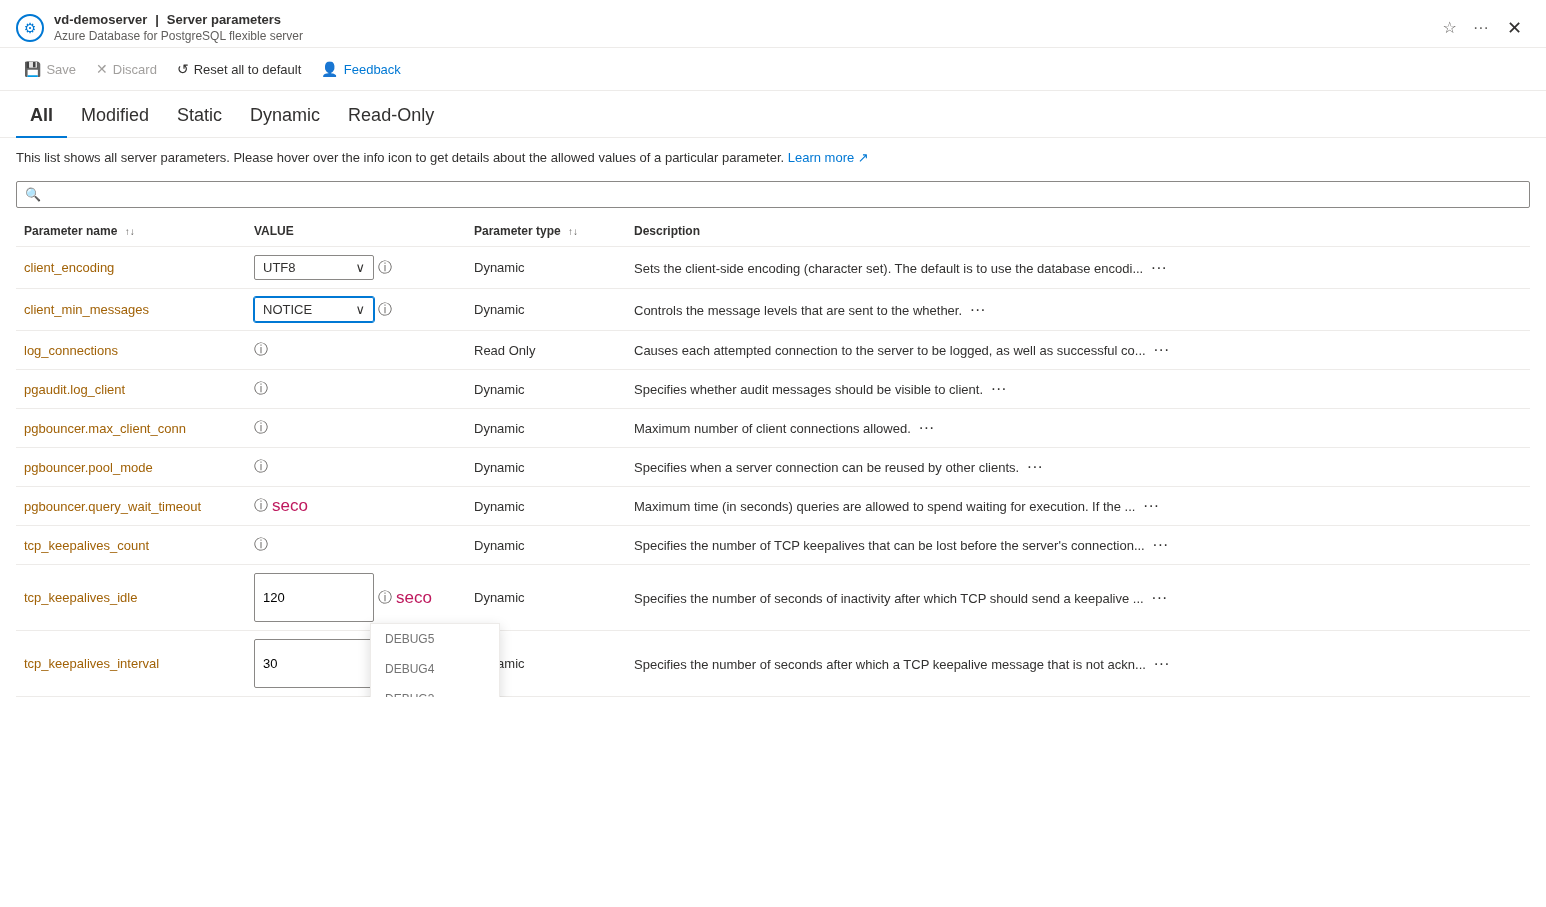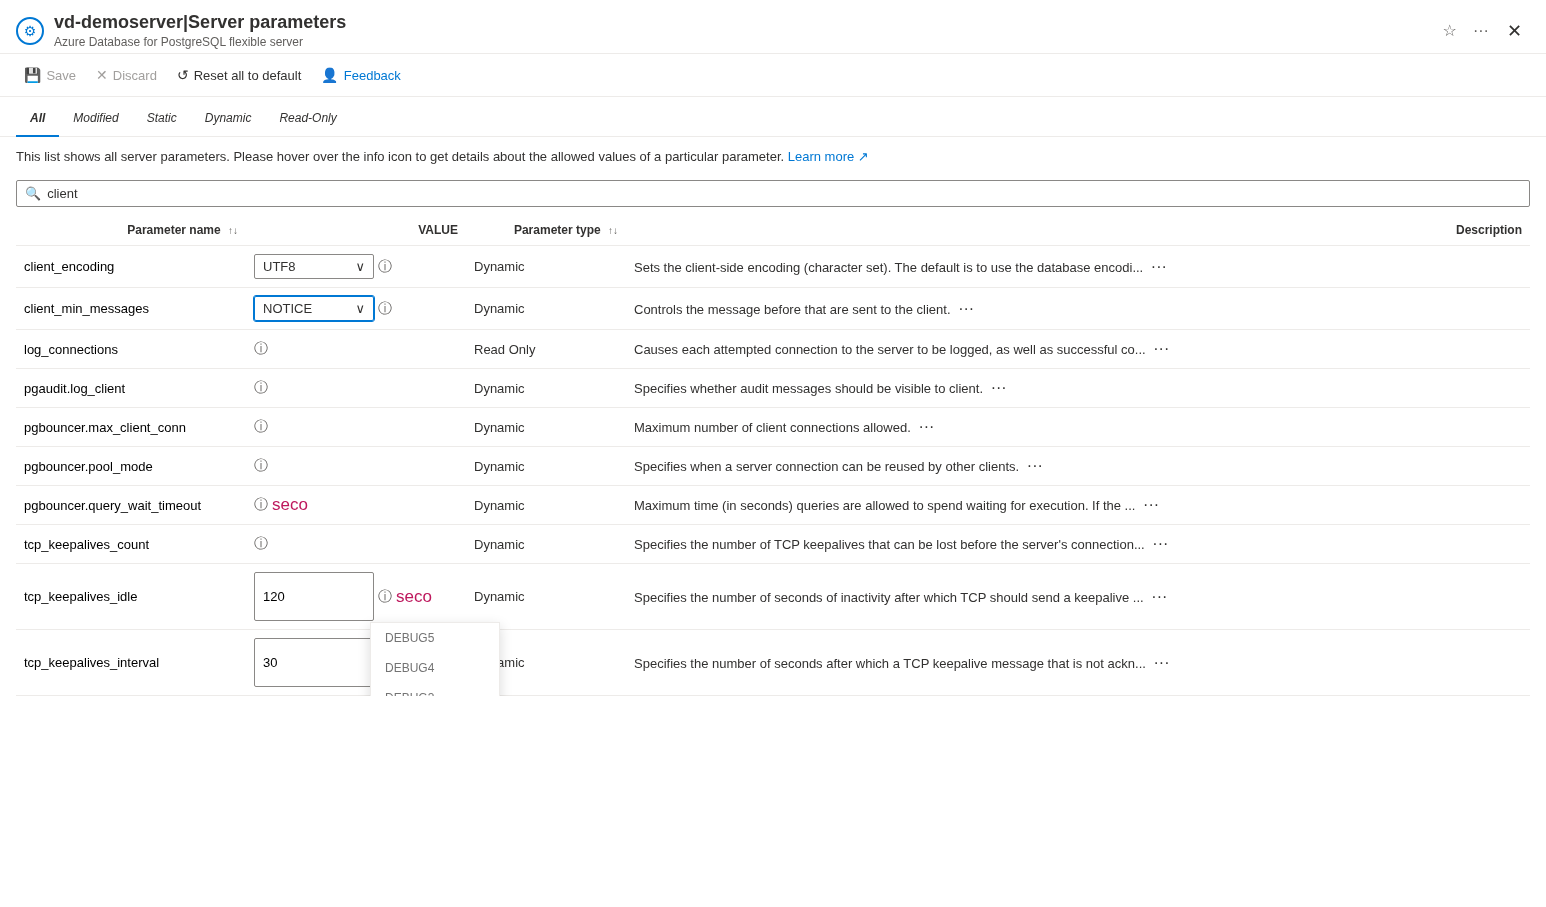--- a/index.html
+++ b/index.html
@@ -16,25 +16,26 @@
       border: 2px solid #0078d4;
       border-radius: 50%;
       display: flex; align-items: center; justify-content: center;
       margin-right: 10px;
       color: #0078d4;
       font-size: 14px;
       flex-shrink: 0;
     }
     .title-info { flex: 1; }
     .title-main {
-      font-size: 18px;
+      font-size: 13px;
       font-weight: 600;
       color: #323130;
       display: flex;
       align-items: center;
+      gap: 8px;
     }
     .title-main .server-name { font-weight: 700; }
     .title-sub { font-size: 12px; color: #605e5c; margin-top: 2px; }
     .title-actions { display: flex; align-items: center; gap: 4px; }
     .title-icon-btn {
       background: none; border: none; cursor: pointer;
       color: #605e5c; font-size: 16px; padding: 4px 6px;
       border-radius: 2px;
     }
     .close-btn {
@@ -62,25 +63,24 @@
 
     .tabs {
       display: flex;
       padding: 0 16px;
       border-bottom: 1px solid #edebe9;
       margin-top: 4px;
     }
     .tab {
       padding: 10px 14px;
       cursor: pointer;
-      font-size: 12px;
+      font-size: 18px;
       color: #323130;
       border-bottom: 2px solid transparent;
       margin-bottom: -1px;
-      font-style: italic;
     }
     .tab.active {
       color: #323130;
       border-bottom: 2px solid #0078d4;
       font-weight: 600;
     }
 
     .info-bar {
       padding: 12px 16px;
       font-size: 13px;
@@ -101,39 +101,39 @@
     }
     .search-input-wrap input {
       border: none; outline: none;
       font-size: 13px; color: #323130;
       flex: 1;
     }
 
     .table-wrap { padding: 0 16px; position: relative; }
     table { width: 100%; border-collapse: collapse; }
     th {
-      text-align: right;
+      text-align: left;
       font-weight: 600;
       font-size: 12px;
       padding: 8px 8px;
       border-bottom: 1px solid #edebe9;
       color: #323130;
       white-space: nowrap;
       cursor: pointer;
       user-select: none;
     }
     th .sort-icon { color: #605e5c; font-size: 10px; margin-left: 4px; }
     td {
       padding: 8px 8px;
       border-bottom: 1px solid #edebe9;
       vertical-align: middle;
       font-size: 13px;
     }
     td.param-name a {
-      color: #000000;
+      color: #a16207;
       text-decoration: none;
     }
     td.param-name.no-link { color: #323130; }
 
     .value-cell {
       display: flex;
       align-items: center;
       gap: 4px;
     }
     .dropdown-select {
@@ -243,21 +243,20 @@
 <div class="info-bar">
   <span>This list shows all server parameters. Please hover over the info icon to get details about the allowed values of a particular parameter.</span>
   <a href="#">
     <span>Learn more</span> ↗
   </a>
 </div>
 
 <div class="search-bar">
   <div class="search-input-wrap">
     <span style="color:#605e5c;">🔍</span>
-    <input type="text" value="client" style="">
   </div>
 </div>
 
 <div class="table-wrap">
   <table>
     <thead>
       <tr>
         <th class="col-param">
           <span>Parameter name</span>
           <span class="sort-icon">↑↓</span>
@@ -295,21 +294,21 @@
           <td>
             <div class="value-cell">
               <div class="dropdown-select active">
       <span>NOTICE</span>
       <span>∨</span>
     </div>
               <span class="info-icon" title="Info">ⓘ</span>
             </div>
           </td>
           <td>Dynamic</td>
-          <td style="max-width: 600px;"><span>Controls the message before that are sent to the client.</span> <button class="more-btn" title="More options">···</button></td>
+          <td style="max-width: 600px;"><span>Controls the message levels that are sent to the whether.</span> <button class="more-btn" title="More options">···</button></td>
         </tr>
         <tr>
           <td class="param-name"><a href="#">log_connections</a></td>
           <td>
             <div class="value-cell">
               <span class="info-icon" title="Info">ⓘ</span>
             </div>
           </td>
           <td>Read Only</td>
           <td style="max-width: 600px;"><span>Causes each attempted connection to the server to be logged, as well as successful co...</span> <button class="more-btn" title="More options">···</button></td>

